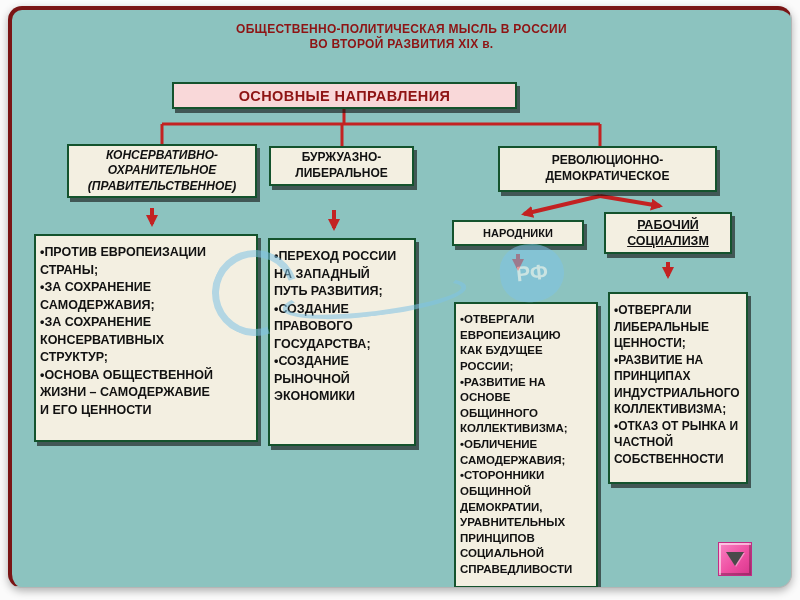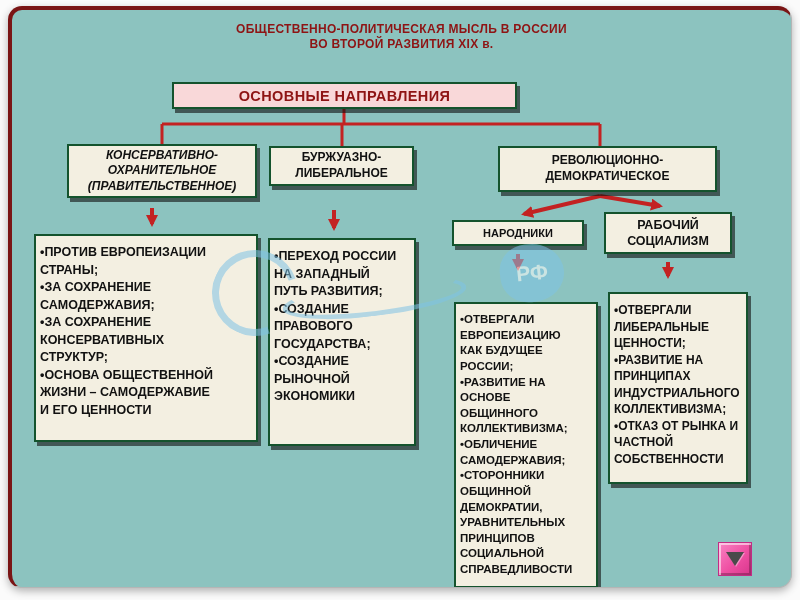--- a/index.html
+++ b/index.html
@@ -36,21 +36,21 @@
 
   .root-box{left:160px;top:72px;width:345px;height:27px;background:var(--root-fill);
     display:flex;align-items:center;justify-content:center;}
   .root-box span{color:var(--title-text);font-size:14.5px;letter-spacing:.4px;}
 
   .head{display:flex;align-items:center;justify-content:center;text-align:center;font-size:12px;line-height:1.3;}
   #b1{left:55px;top:134px;width:190px;height:54px;font-style:italic;}
   #b2{left:257px;top:136px;width:145px;height:40px;}
   #b3{left:462px;top:136px;width:219px;height:46px;margin-left:24px;}
   #sb1{left:440px;top:210px;width:132px;height:26px;font-size:11px;}
-  #sb2{left:592px;top:202px;width:128px;height:42px;font-size:12.5px;}
+  #sb2{left:592px;top:202px;width:128px;height:42px;font-size:12.5px;text-decoration:underline;}
 
   .detail{padding:8px 4px;font-size:12.5px;line-height:1.4;text-align:left;}
   #d1{left:22px;top:224px;width:224px;height:208px;}
   #d2{left:256px;top:228px;width:148px;height:208px;}
   #d3{left:442px;top:292px;width:144px;height:286px;font-size:11.5px;line-height:1.36;}
   #d4{left:596px;top:282px;width:140px;height:192px;font-size:12px;line-height:1.38;}
 
   .watermark{position:absolute;left:200px;top:228px;width:360px;height:115px;z-index:3;
     opacity:.55;pointer-events:none;}
   .wm-circle{position:absolute;left:0;top:12px;width:86px;height:86px;border:7px solid var(--watermark);

